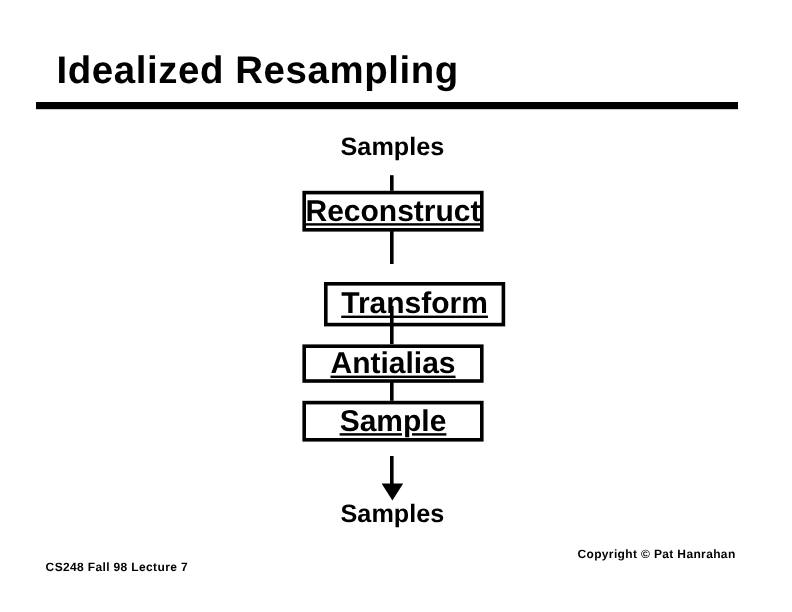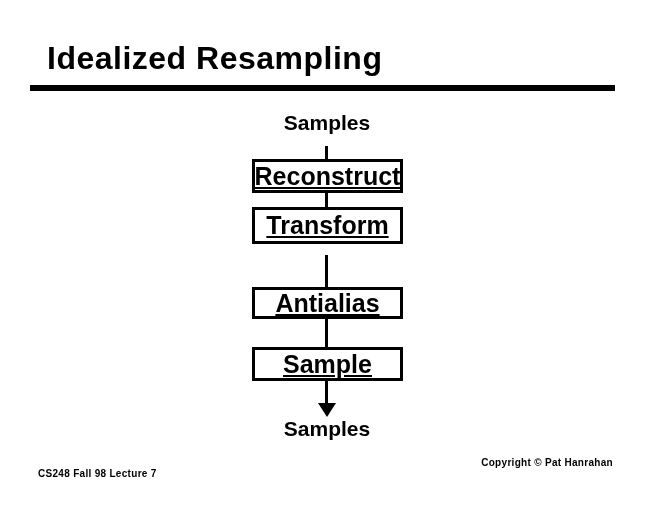--- a/index.html
+++ b/index.html
@@ -68,23 +68,23 @@
   }
   .step-box .step-text {
     font-size: 25px;
     font-weight: 700;
     line-height: 25px;
     color: var(--fg);
     white-space: nowrap;
     text-decoration: underline;
   }
   .step-box.b1 { top: 159px; height: 34px; }
-  .step-box.b2 { top: 207px; height: 37px; }
+  .step-box.b2 { top: 235px; height: 37px; margin-left: 18px; }
   .step-box.b3 { top: 287px; height: 32px; }
-  .step-box.b4 { top: 347px; height: 34px; }
+  .step-box.b4 { top: 334px; height: 34px; }
   .arrowhead {
     position: absolute;
     left: 318px; top: 403px;
     width: 0; height: 0;
     border-left: 9px solid transparent;
     border-right: 9px solid transparent;
     border-top: 14px solid var(--fg);
   }
   .footer {
     position: absolute;

